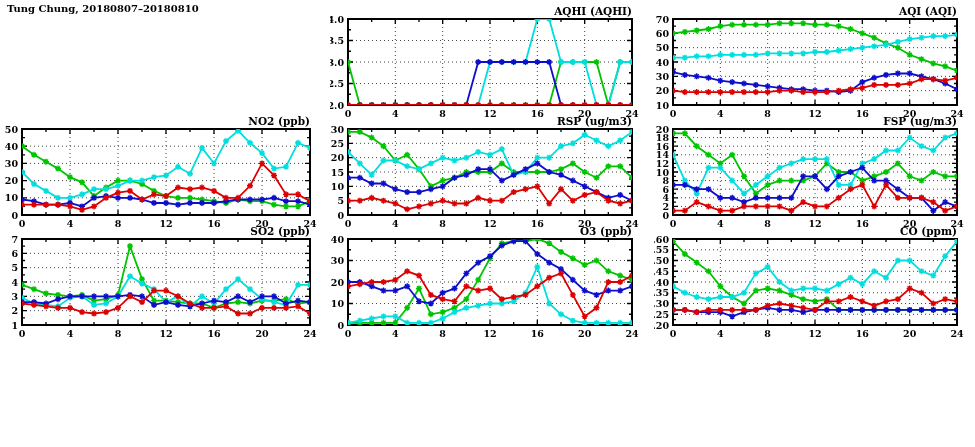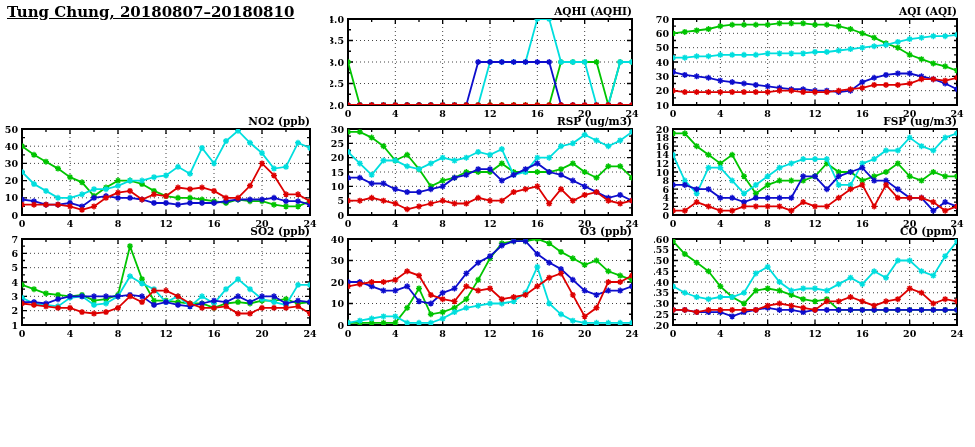--- a/index.html
+++ b/index.html
@@ -1,19 +1,19 @@
 <!DOCTYPE html>
 <html><head>
 <meta charset="utf-8">
 <style>
   html,body{margin:0;padding:0;background:#fff;}
   #canvas{position:relative;width:975px;height:447px;background:#fff;overflow:hidden;
           font-family:"DejaVu Serif",serif;}
-  .page-title{position:absolute;left:7px;top:3px;font-size:15px;font-weight:bold;color:#000;
-              letter-spacing:0px;white-space:nowrap;text-decoration:underline;}
+  .page-title{position:absolute;left:7px;top:3px;font-size:10px;font-weight:bold;color:#000;
+              letter-spacing:0px;white-space:nowrap;}
   figure.chart{position:absolute;margin:0;padding:0;}
   #chart-aqhi{left:330px;top:4px;}
   #chart-aqi {left:654px;top:4px;}
   #chart-no2 {left:0px;  top:114px;}
   #chart-rsp {left:330px;top:114px;}
   #chart-fsp {left:654px;top:114px;}
   #chart-so2 {left:0px;  top:224px;}
   #chart-o3  {left:330px;top:224px;}
   #chart-co  {left:654px;top:224px;}
   svg{display:block;}

